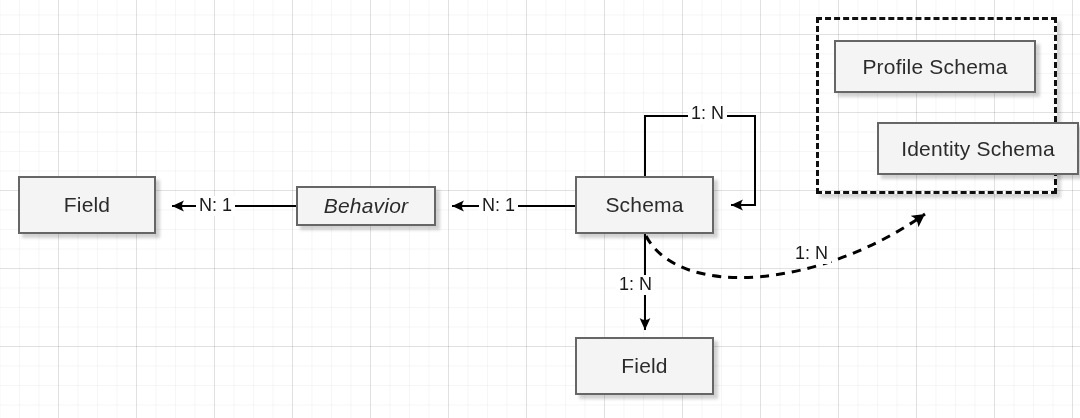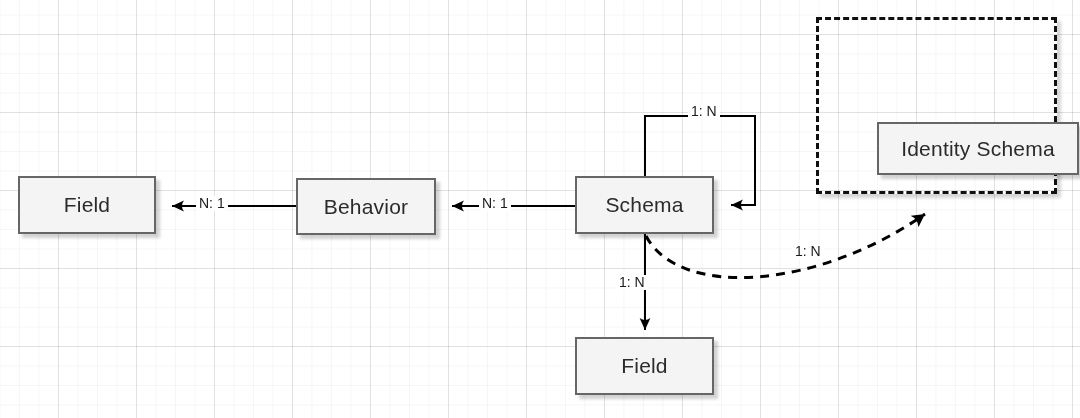--- a/index.html
+++ b/index.html
@@ -46,21 +46,21 @@
   .group-container {
     position: absolute;
     box-sizing: border-box;
     border: 3px dashed #101010;
     background: transparent;
     box-shadow: 4px 4px 3px rgba(0,0,0,0.16);
   }
   .edge-label {
     position: absolute;
     color: #1a1a1a;
-    font-size: 14px;
+    font-size: 18px;
     background: #ffffff;
     padding: 0 3px;
     white-space: nowrap;
     line-height: 1.1;
   }
 </style>
 </head>
 <body>
 
 <div id="canvas">
@@ -95,32 +95,35 @@
       <path d="M 646 236 C 680 300 820 288 925 214" fill="none" stroke="#000000" stroke-width="3" stroke-dasharray="9 7" stroke-linecap="butt" marker-end="url(#arrowOpen)"></path>
     </g>
   </svg>
 
   <div class="group-container" style="left:816px; top:17px; width:241px; height:177px;"></div>
 
   <div class="node" style="left:18px; top:176px; width:138px; height:58px;">
     <span>Field</span>
   </div>
 
-  <div class="node" style="left:296px; top:178px; width:140px; height:57px;">
+  <div class="node" style="left:296px; top:186px; width:140px; height:40px;font-style:italic;">
     <span>Behavior</span>
   </div>
 
   <div class="node" style="left:575px; top:176px; width:139px; height:58px;">
     <span>Schema</span>
   </div>
 
   <div class="node" style="left:575px; top:337px; width:139px; height:58px;">
     <span>Field</span>
   </div>
 
+  <div class="node" style="left:834px; top:40px; width:202px; height:53px;">
+    <span>Profile Schema</span>
+  </div>
 
   <div class="node" style="left:834px; top:122px; width:202px; height:53px;margin-left:43px;">
     <span>Identity Schema</span>
   </div>
 
   <div class="edge-label" style="left:196px; top:196px;">N: 1</div>
 
   <div class="edge-label" style="left:479px; top:196px;">N: 1</div>
 
   <div class="edge-label" style="left:688px; top:104px;">1: N</div>

